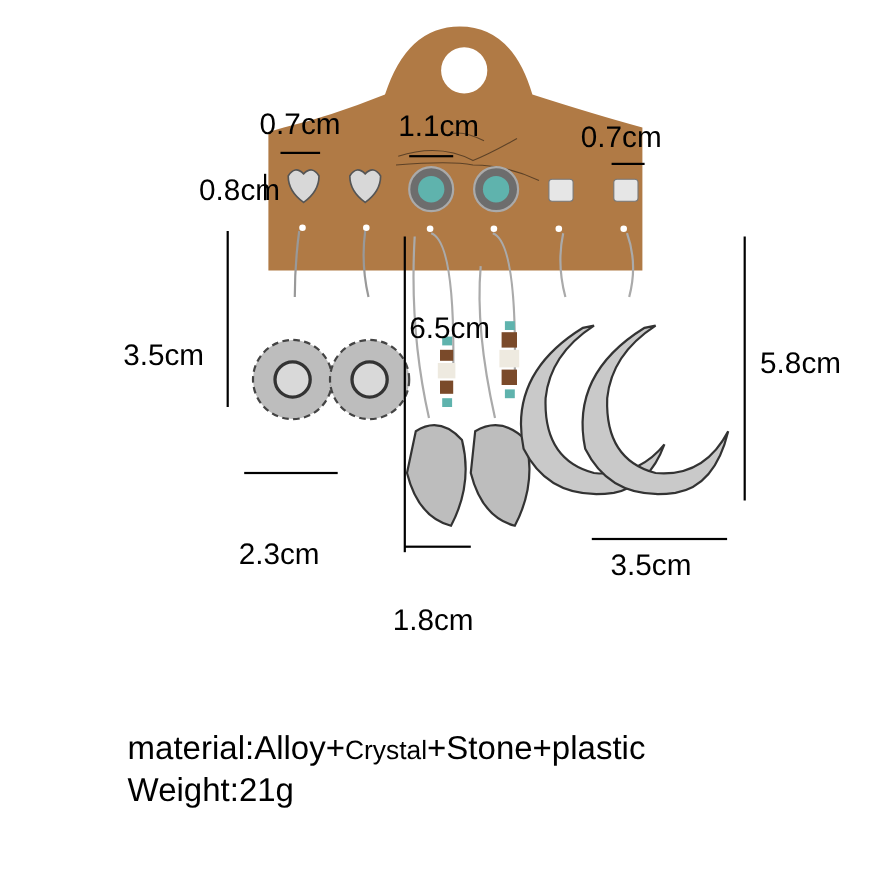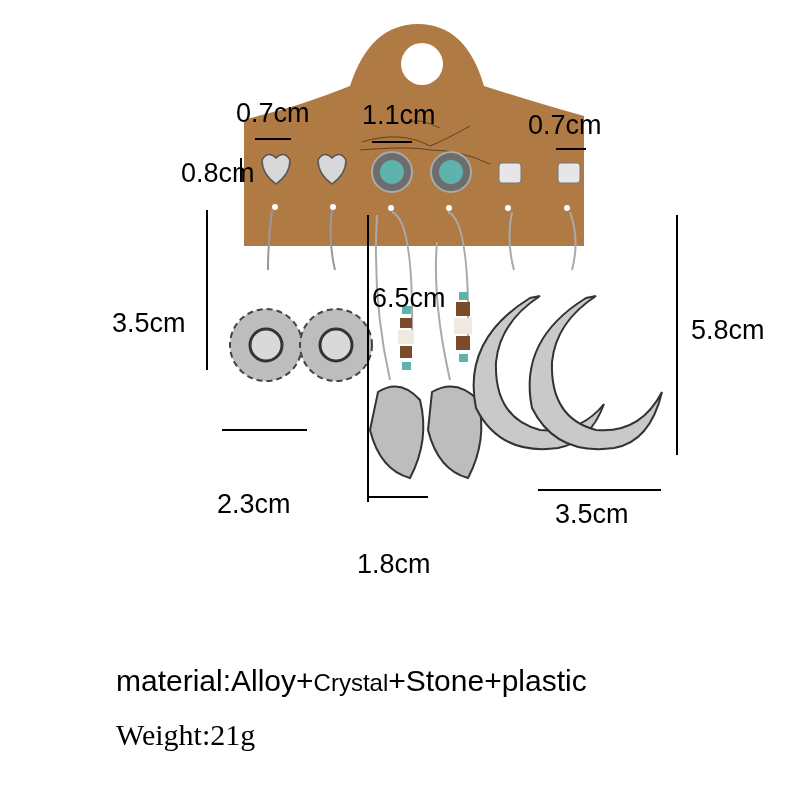--- a/index.html
+++ b/index.html
@@ -109,13 +109,13 @@
 <div class="label" style="left:112px;top:310px;">3.5cm</div>
 <div class="label" style="left:217px;top:452px;margin-top:39px;">2.3cm</div>
 <div class="label" style="left:372px;top:285px;">6.5cm</div>
 <div class="label" style="left:357px;top:507px;margin-top:44px;">1.8cm</div>
 <div class="label" style="left:691px;top:317px;">5.8cm</div>
 <div class="label" style="left:555px;top:501px;">3.5cm</div>
 
 <div class="caption" style="top:666px;text-align:right;">
   <span>material:Alloy+</span><span class="small">Crystal</span><span>+Stone+plastic</span>
 </div>
-<div class="caption" style="top:720px;font-family:Liberation Serif, serif;">Weight:21g</div>
+<div class="caption" style="top:704px;">Weight:21g</div>
 
 </body></html>

